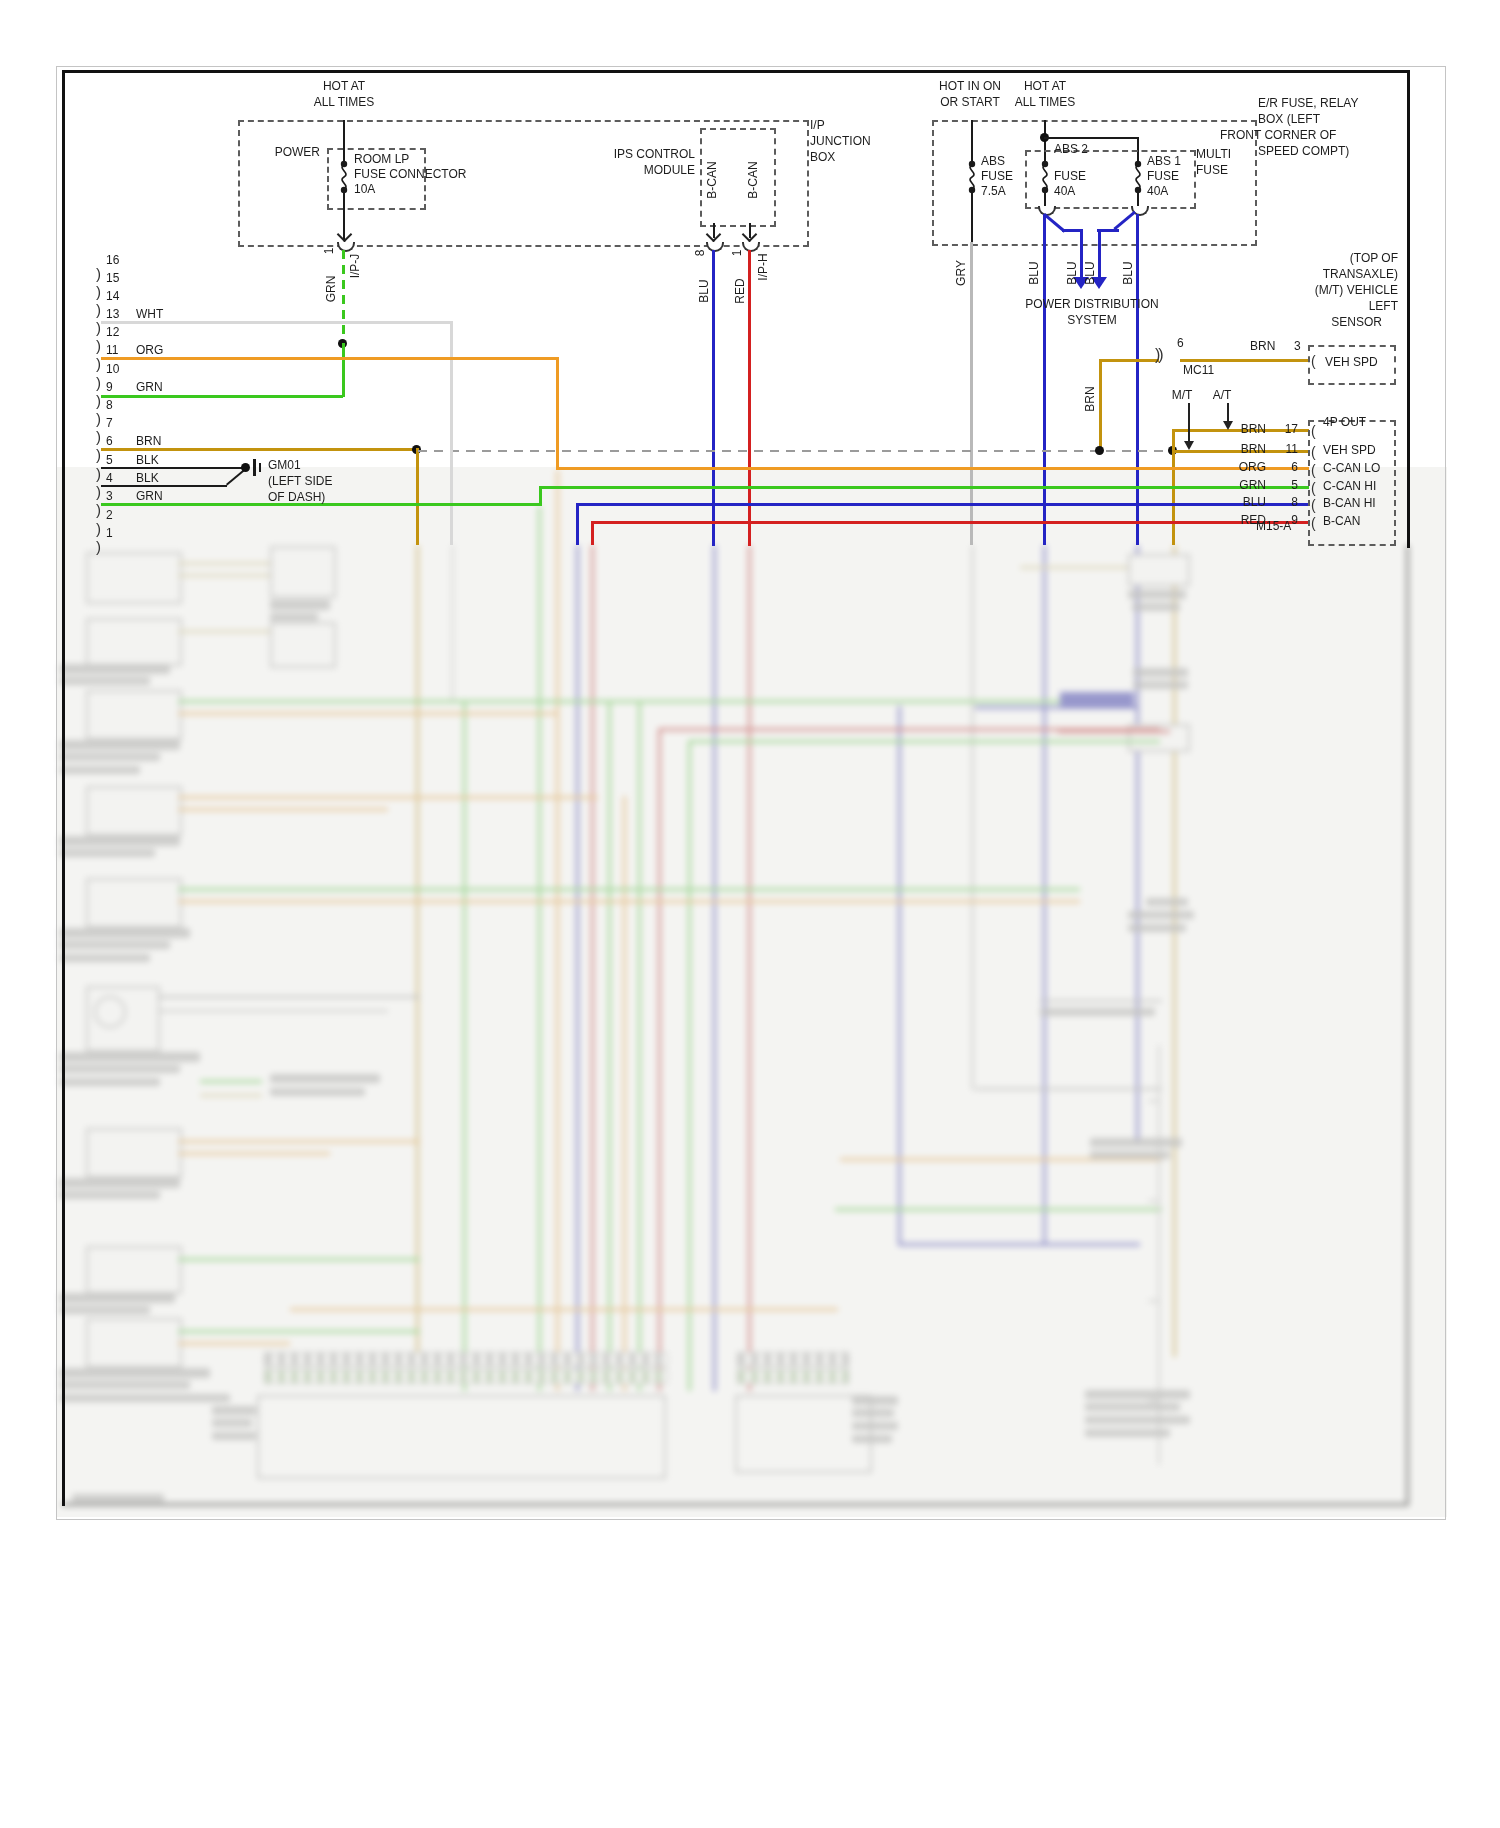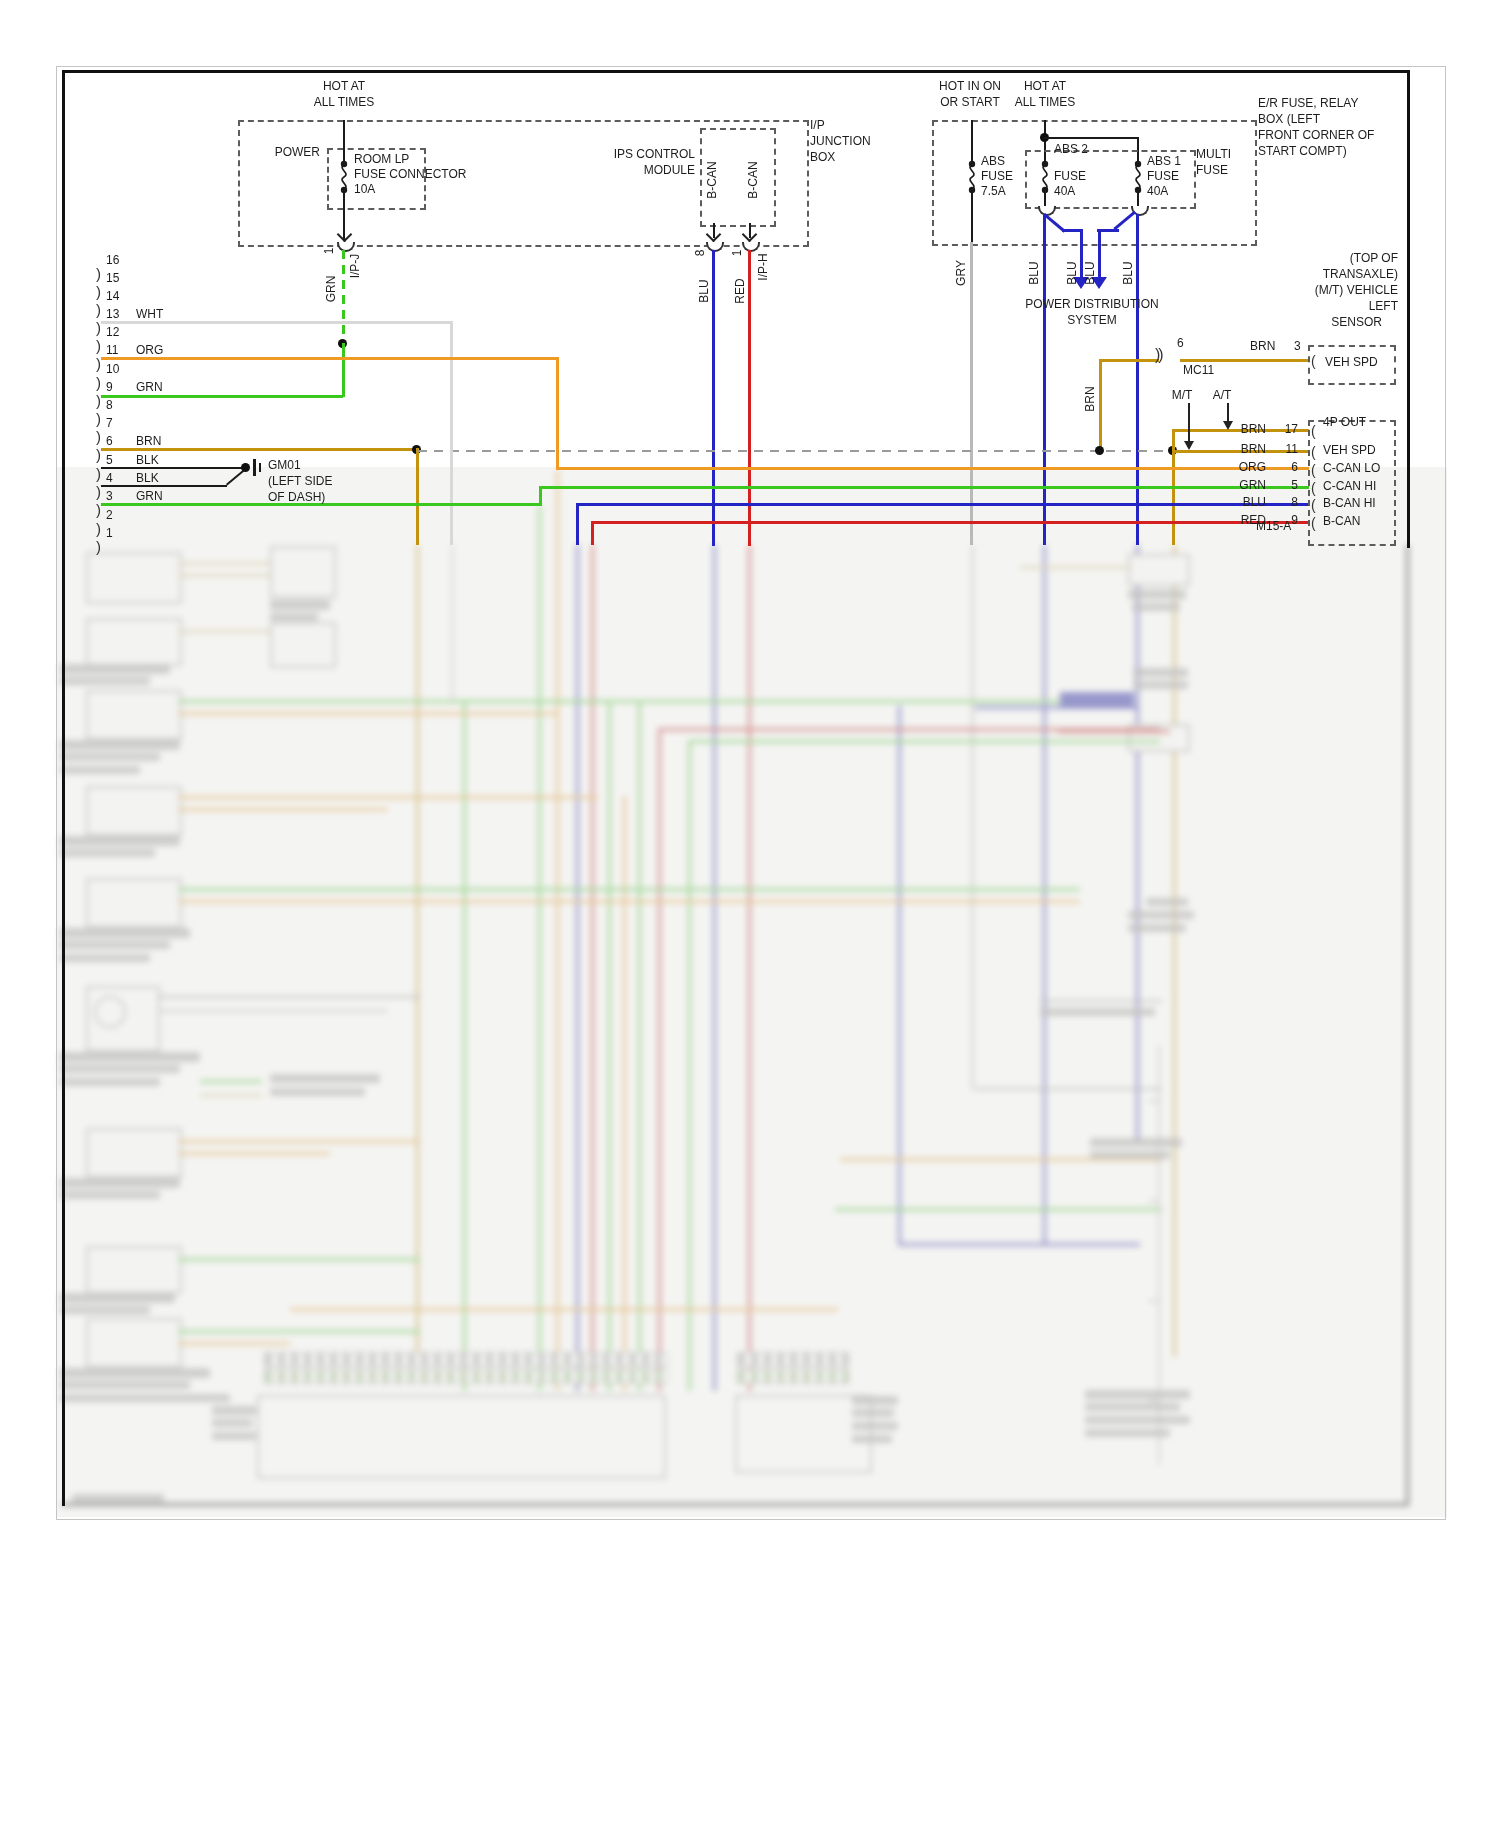--- a/index.html
+++ b/index.html
@@ -219,22 +219,22 @@
   <div class="lbl" style="left:810px;top:135px">JUNCTION</div>
   <div class="lbl" style="left:810px;top:151px">BOX</div>
 
   <div class="dbox" style="left:932px;top:120px;width:321px;height:122px"></div>
   <div class="lbl ctr" style="left:920px;top:80px;width:100px">HOT IN ON</div>
   <div class="lbl ctr" style="left:920px;top:96px;width:100px">OR START</div>
   <div class="lbl ctr" style="left:995px;top:80px;width:100px">HOT AT</div>
   <div class="lbl ctr" style="left:995px;top:96px;width:100px">ALL TIMES</div>
   <div class="lbl" style="left:1258px;top:97px">E/R FUSE, RELAY</div>
   <div class="lbl" style="left:1258px;top:113px">BOX (LEFT</div>
-  <div class="lbl" style="left:1258px;top:129px">FRONT CORNER OF</div>
-  <div class="lbl" style="left:1258px;top:145px">START COMPT)</div>
+  <div class="lbl" style="left:1220px;top:129px">FRONT CORNER OF</div>
+  <div class="lbl" style="left:1258px;top:145px">SPEED COMPT)</div>
   <div class="wire" style="left:971px;top:120px;width:2px;height:45px;background:#1a1a1a"></div>
   <svg class="wire" style="left:964px;top:159px" width="16" height="38" viewBox="0 0 16 38">
       <circle cx="8" cy="5" r="3.2" fill="#1a1a1a"></circle>
       <circle cx="8" cy="31" r="3.2" fill="#1a1a1a"></circle>
       <path d="M8 5 C1 10 15 14 8 18 C1 22 15 26 8 31" stroke="#1a1a1a" stroke-width="1.7" fill="none"></path>
     </svg>
   <div class="lbl" style="left:981px;top:155px">ABS</div>
   <div class="lbl" style="left:981px;top:170px">FUSE</div>
   <div class="lbl" style="left:981px;top:185px">7.5A</div>
   <div class="wire" style="left:971px;top:190px;width:2px;height:52px;background:#1a1a1a"></div>

